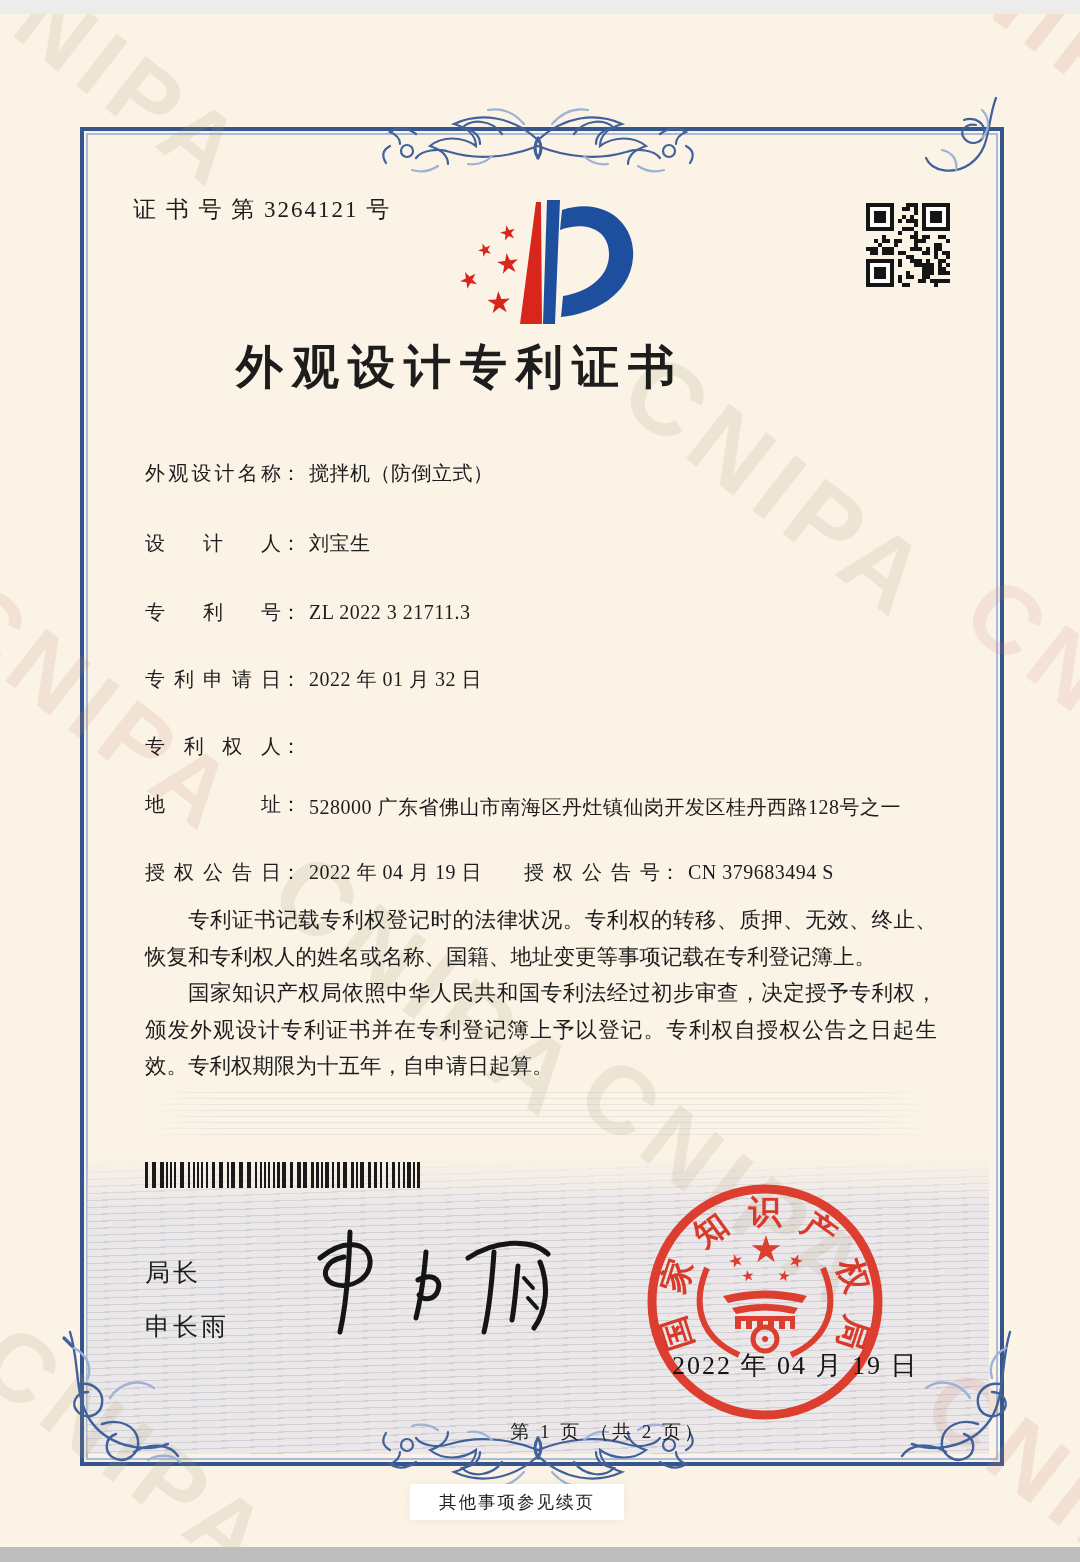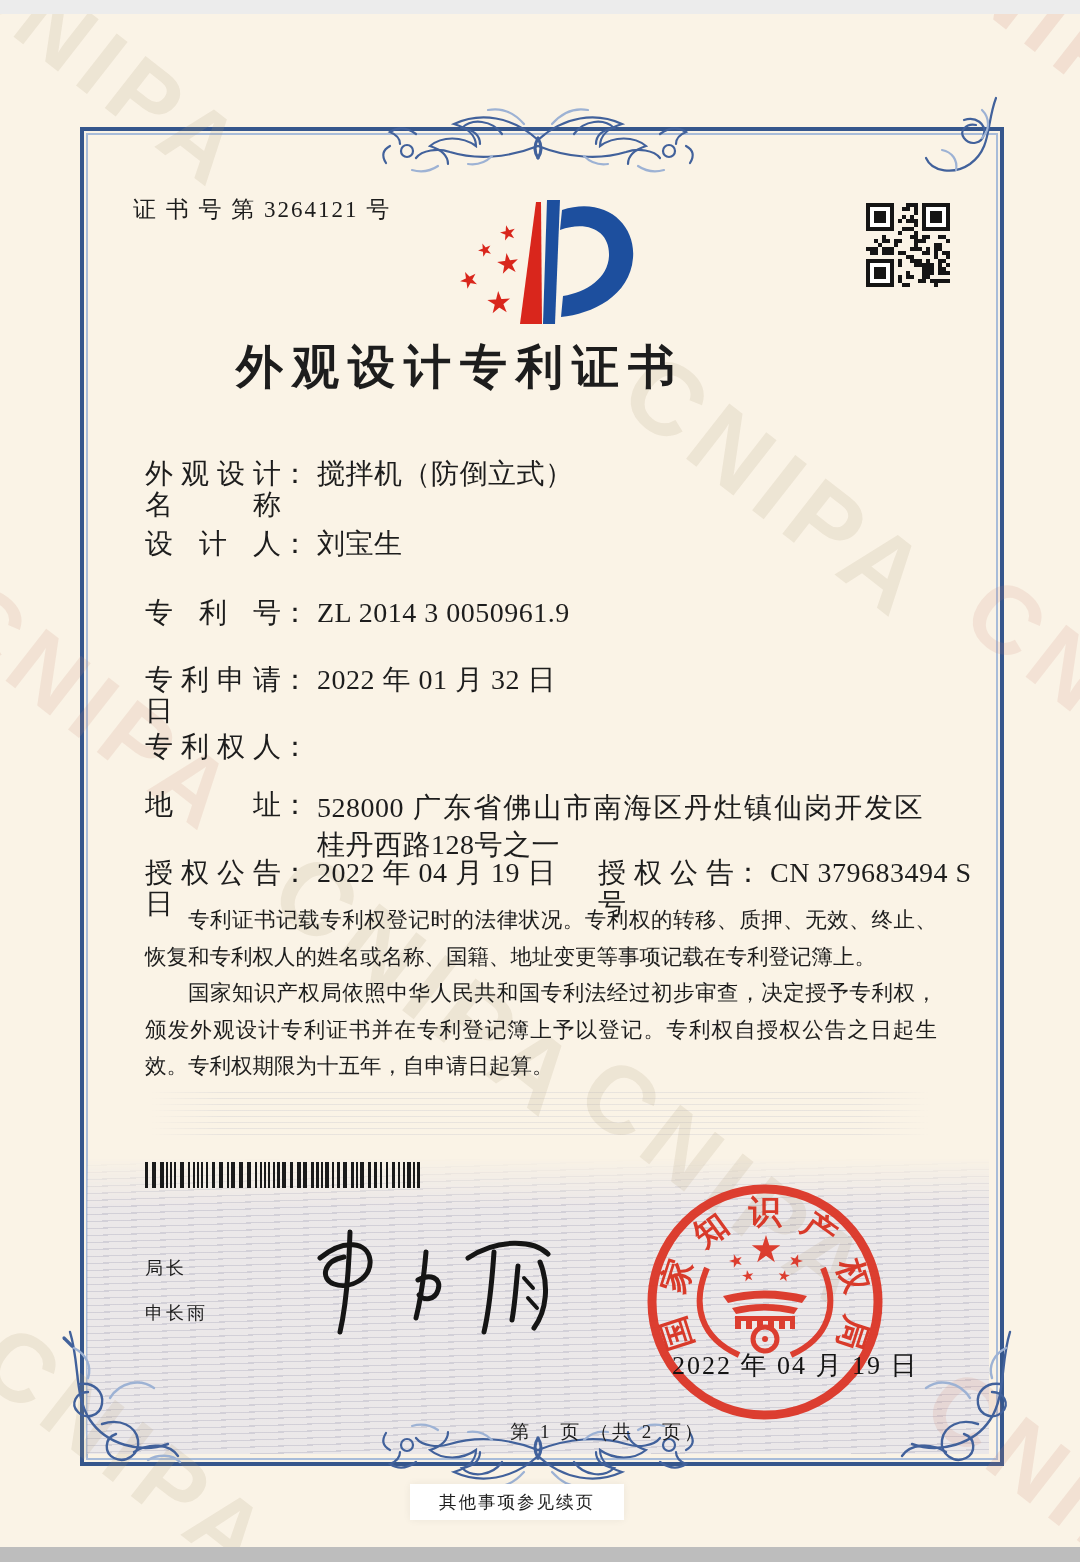--- a/index.html
+++ b/index.html
@@ -47,37 +47,37 @@
   .wm8{left:-44px;top:1396px}
   .wm9{left:902px;top:1440px;color:rgba(203,131,115,.16)}
 
   .certno{position:absolute;left:133px;top:194px;font-size:23px;letter-spacing:2px;z-index:3}
   .logo{position:absolute;left:440px;top:186px;z-index:3}
   .qr{position:absolute;left:866px;top:203px;z-index:3;line-height:0}
   .title{position:absolute;left:80px;top:336px;width:760px;text-align:center;
          font-size:47px;font-weight:bold;letter-spacing:9px;z-index:3}
 
   .row{position:absolute;left:145px;display:flex;align-items:flex-start;
-       font-size:28px;line-height:31px;z-index:3}
+       font-size:20px;line-height:31px;z-index:3}
   .lbl{width:136px;text-align:justify;text-align-last:justify;flex:none}
   .colon{flex:none;margin-right:8px}
   .val{letter-spacing:.5px}
   .r1{top:458px}.r2{top:528px}.r3{top:597px}.r4{top:664px}.r5{top:731px}
   .r6{top:789px}.r6 .val{width:606px;line-height:37px;text-align:justify}
   .r7{top:857px}
   .pair2{display:flex;margin-left:42px}
 
   .body-text{position:absolute;left:145px;top:902px;width:792px;z-index:3;
              font-size:21.5px;line-height:36.5px;text-align:justify}
   .body-text p{margin:0;text-indent:2em}
 
   .barcode{position:absolute;left:145px;top:1162px;z-index:3;line-height:0}
 
   .director{position:absolute;left:145px;top:1256px;z-index:3;
-            font-family:"Liberation Sans","DejaVu Sans",sans-serif;font-size:18px;letter-spacing:3px}
+            font-family:"Liberation Sans","DejaVu Sans",sans-serif;font-size:25px;letter-spacing:3px}
   .director .name{margin-top:21px}
   .signature{position:absolute;left:292px;top:1226px;z-index:3;line-height:0}
 
   .seal{position:absolute;left:647px;top:1184px;width:236px;height:236px;z-index:4;opacity:.94}
   .seal svg{position:absolute;left:0;top:0}
   .seal-char{position:absolute;left:50%;top:50%;width:36px;margin-left:-18px;margin-top:-20px;
              text-align:center;font-size:33px;font-weight:bold;color:#d8301f;
              font-family:"Liberation Serif",serif}
   .seal-char:nth-of-type(1){transform:rotate(-108deg) translateY(-92px)}
   .seal-char:nth-of-type(2){transform:rotate(-72deg)  translateY(-92px)}
@@ -335,21 +335,21 @@
     <span class="val">搅拌机（防倒立式）</span>
 </div>
 <div class="row r2">
   <span class="lbl">设计人</span>
     <span class="colon">：</span>
     <span class="val">刘宝生</span>
 </div>
 <div class="row r3">
   <span class="lbl">专利号</span>
     <span class="colon">：</span>
-    <span class="val">ZL 2014 3 0050961.9</span>
+    <span class="val">ZL 2022 3 21711.3</span>
 </div>
 <div class="row r4">
   <span class="lbl">专利申请日</span>
     <span class="colon">：</span>
     <span class="val">2022 年 01 月 32 日</span>
 </div>
 <div class="row r5">
   <span class="lbl">专利权人</span>
     <span class="colon">：</span>
 </div>

